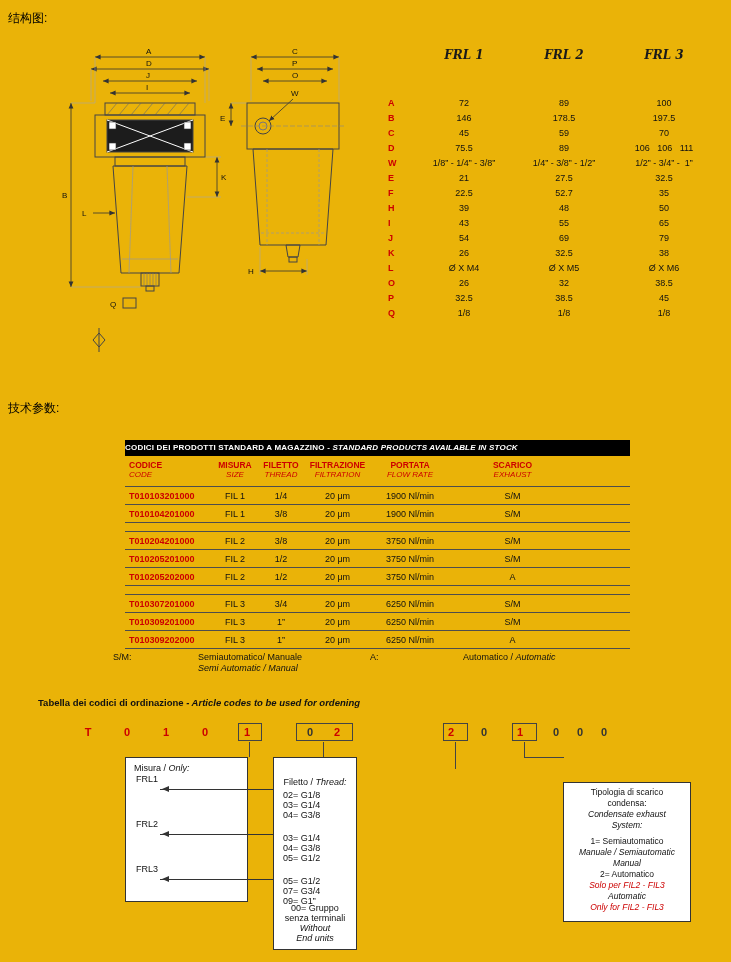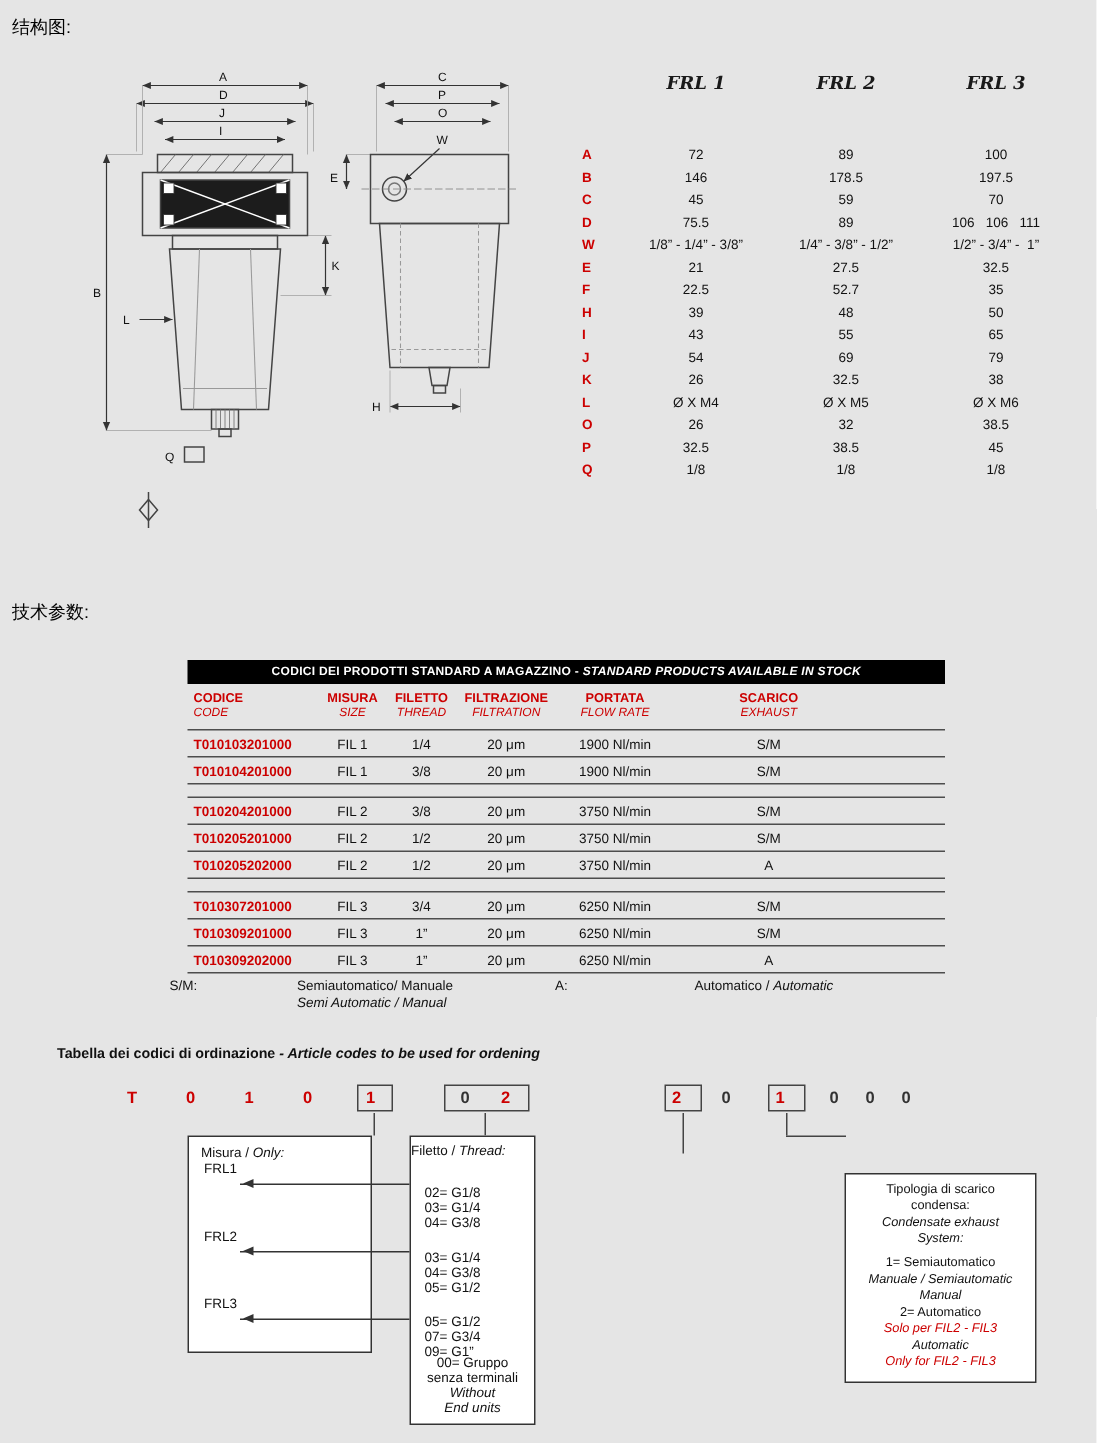--- a/index.html
+++ b/index.html
@@ -1,36 +1,36 @@
 <!DOCTYPE html>
 <html><head>
 <meta charset="utf-8">
 <style>
   html,body{margin:0;padding:0;background:#fff;}
-  .page{position:relative;width:731px;height:962px;background:#e5e5e5;overflow:hidden;
+  .page{position:relative;width:731px;height:962px;background:#eab308;overflow:hidden;
         font-family:"Liberation Sans",sans-serif;color:#111;}
   .sec-label{position:absolute;left:8px;font-size:12px;color:#000;}
 
   
   .drawing{position:absolute;left:55px;top:45px;width:300px;height:315px;}
   .drawing text{font-family:"Liberation Sans",sans-serif;font-size:8px;fill:#111;}
 
   
   .dims{position:absolute;left:388px;top:48px;width:326px;}
   .dims-head{display:flex;padding-left:26px;height:14px;}
   .frl{flex:1;text-align:center;font-family:"DejaVu Serif",serif;font-style:italic;
        font-weight:bold;font-size:12px;color:#1a1a1a;}
   .dims-rows{margin-top:33px;}
   .dim-row{display:flex;height:15px;align-items:center;}
   .dim-letter{width:26px;color:#cc0000;font-weight:bold;font-size:9px;}
   .dim-val{flex:1;text-align:center;font-size:9px;white-space:pre;}
 
   
   .products{position:absolute;left:125px;top:440px;width:505px;}
-  .prod-titlebar{background:#000;color:#fff;height:16px;line-height:16px;text-align:center;
+  .prod-titlebar{background:#000;color:#fff;height:16px;line-height:16px;text-align:left;
                  font-size:8px;font-weight:bold;letter-spacing:.2px;}
   .prod-titlebar .it{font-style:italic;}
   .prod-cols{display:flex;border-bottom:1px solid #4d4d4d;padding:4px 0 6px 0;}
   .pc{text-align:center;color:#cc0000;}
   .pc-it{font-weight:bold;font-size:8.5px;line-height:10px;}
   .pc-en{font-style:italic;font-size:8px;line-height:10px;}
   .w0{width:88px;text-align:left;padding-left:4px;box-sizing:border-box;}
   .w1{width:44px;}.w2{width:48px;}.w3{width:65px;}.w4{width:80px;}.w5{width:125px;}
   .prod-row{display:flex;height:17px;align-items:center;border-bottom:1px solid #4d4d4d;}
   .prod-cell{font-size:9px;text-align:center;}
@@ -47,21 +47,21 @@
   .code-row{position:absolute;left:0;top:723px;width:731px;height:19px;}
   .code-char{position:absolute;top:0;width:10px;text-align:center;line-height:19px;
              font-size:11px;font-weight:bold;color:#333;}
   .code-char.red{color:#cc0000;}
   .code-box{position:absolute;top:0;height:18px;border:1px solid #444;box-sizing:border-box;}
   .vline{position:absolute;width:1px;background:#444;}
   .hline{position:absolute;height:1px;background:#444;}
 
   .obox{position:absolute;border:1px solid #333;background:#fff;box-sizing:border-box;}
   .obox-title{font-size:9px;padding:5px 0 0 8px;}
-  .obox-title.center{text-align:left;padding:4px 0 0 0;}
+  .obox-title.center{text-align:center;padding:4px 0 0 0;margin-top:15px;}
   .misura-box{left:125px;top:757px;width:123px;height:145px;}
   .misura-items{position:absolute;left:10px;top:16px;}
   .misura-item{font-size:9px;height:45px;}
   .arrow{position:absolute;left:160px;width:128px;height:0;border-top:1px solid #333;}
   .arrow::before{content:"";position:absolute;left:-1px;top:-4px;width:0;height:0;
                  border:3.5px solid transparent;border-right:7px solid #333;}
   .arrow::after{content:"";position:absolute;right:-1px;top:-4px;width:0;height:0;
                 border:3.5px solid transparent;border-left:7px solid #333;}
   .filetto-box{left:273px;top:757px;width:84px;height:193px;}
   .filetto-groups{position:absolute;left:9px;top:32px;}

